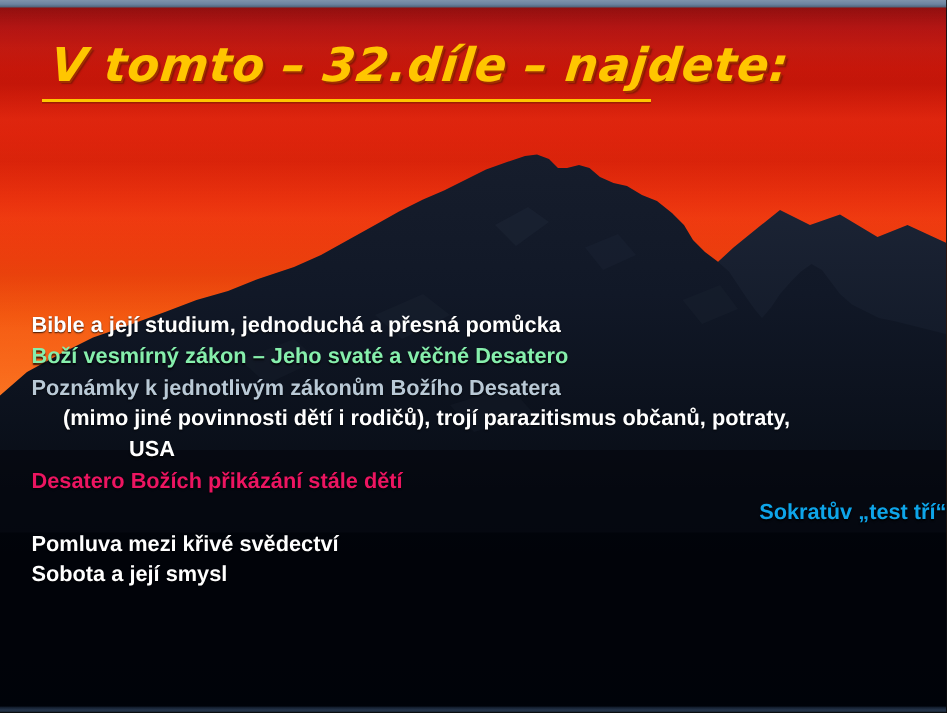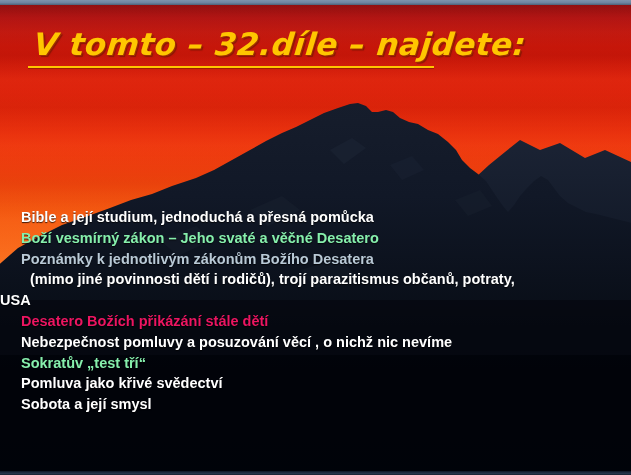--- a/index.html
+++ b/index.html
@@ -124,29 +124,29 @@
     z-index: 20;
   }
   .line {
     font-size: 14.5px;
     font-weight: bold;
     line-height: 20.8px;
     white-space: nowrap;
     text-shadow: 0 1px 1px rgba(0,0,0,0.75);
   }
   .ind-0 { padding-left: 21px; }
-  .ind-1 { padding-left: 30px; }
+  .ind-1 { padding-left: 42px; }
   .ind-2 { padding-left: 46px; }
-  .ind-3 { }
+  .ind-3 { padding-left: 86px; }
 
   .c-white  { color: #ffffff; }
   .c-yellow { color: #86efac; }
   .c-silver { color: #b9c9d6; }
   .c-pink   { color: #ec1561; }
-  .c-green  { color: #86efac; }
+  .c-green  { color: #0ea5e9; text-align: right; }
 </style>
 </head>
 <body>
 
 <div class="slide">
 
   <div class="edge-top"></div>
 
   <div class="sky"></div>
   <div class="sky-bands"></div>
@@ -202,20 +202,19 @@
   <div class="title">V tomto – 32.díle – najdete:</div>
   <div class="title-rule"></div>
 
   <div class="body-lines">
     <div class="line c-white  ind-0">Bible a její studium, jednoduchá a přesná pomůcka</div>
     <div class="line c-yellow ind-0">Boží vesmírný zákon – Jeho svaté a věčné Desatero</div>
     <div class="line c-silver ind-0">Poznámky k jednotlivým zákonům Božího Desatera</div>
     <div class="line c-white  ind-1">(mimo jiné povinnosti dětí i rodičů), trojí parazitismus občanů, potraty,</div>
     <div class="line c-white  ind-3">USA</div>
     <div class="line c-pink   ind-0">Desatero Božích přikázání stále dětí</div>
-    <div class="line c-white  ind-0">Nebezpečnost pomluvy a posuzování věcí , o nichž nic nevíme</div>
     <div class="line c-green  ind-0">Sokratův „test tří“</div>
-    <div class="line c-white  ind-0">Pomluva jako křivé svědectví</div>
+    <div class="line c-white  ind-0">Pomluva mezi křivé svědectví</div>
     <div class="line c-white  ind-0">Sobota a její smysl</div>
   </div>
 
   <div class="edge-bottom"></div>
 </div>
 
 </body></html>

